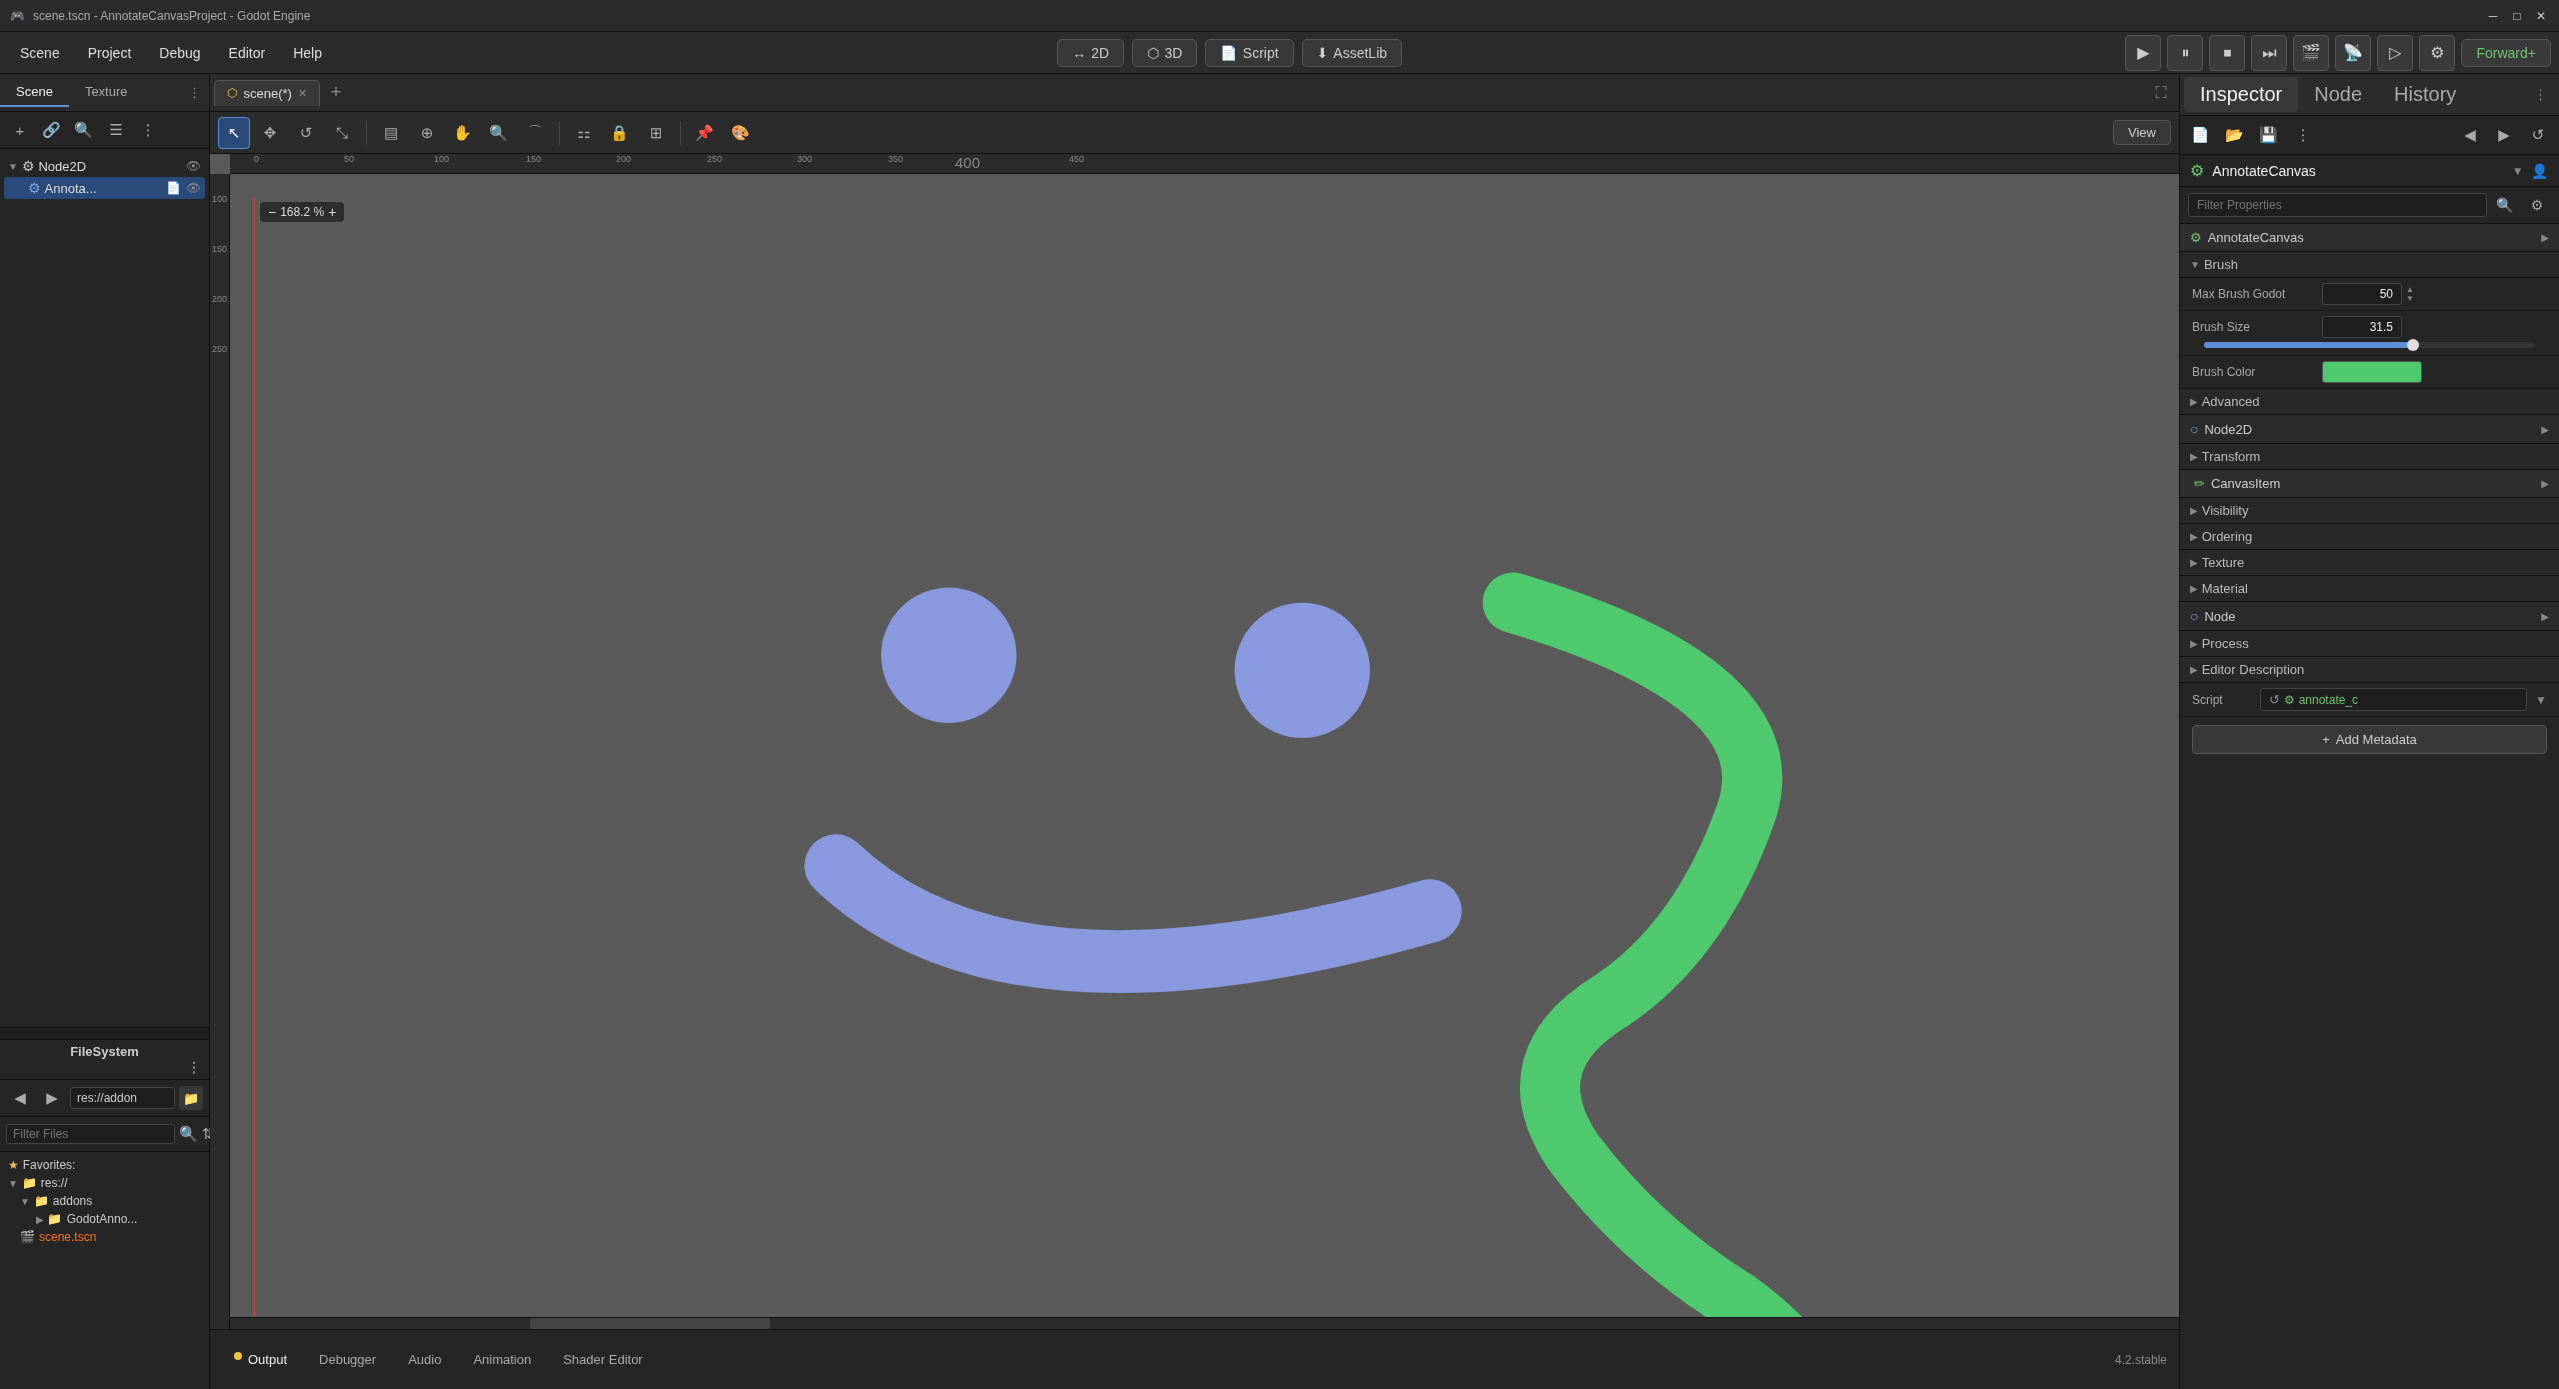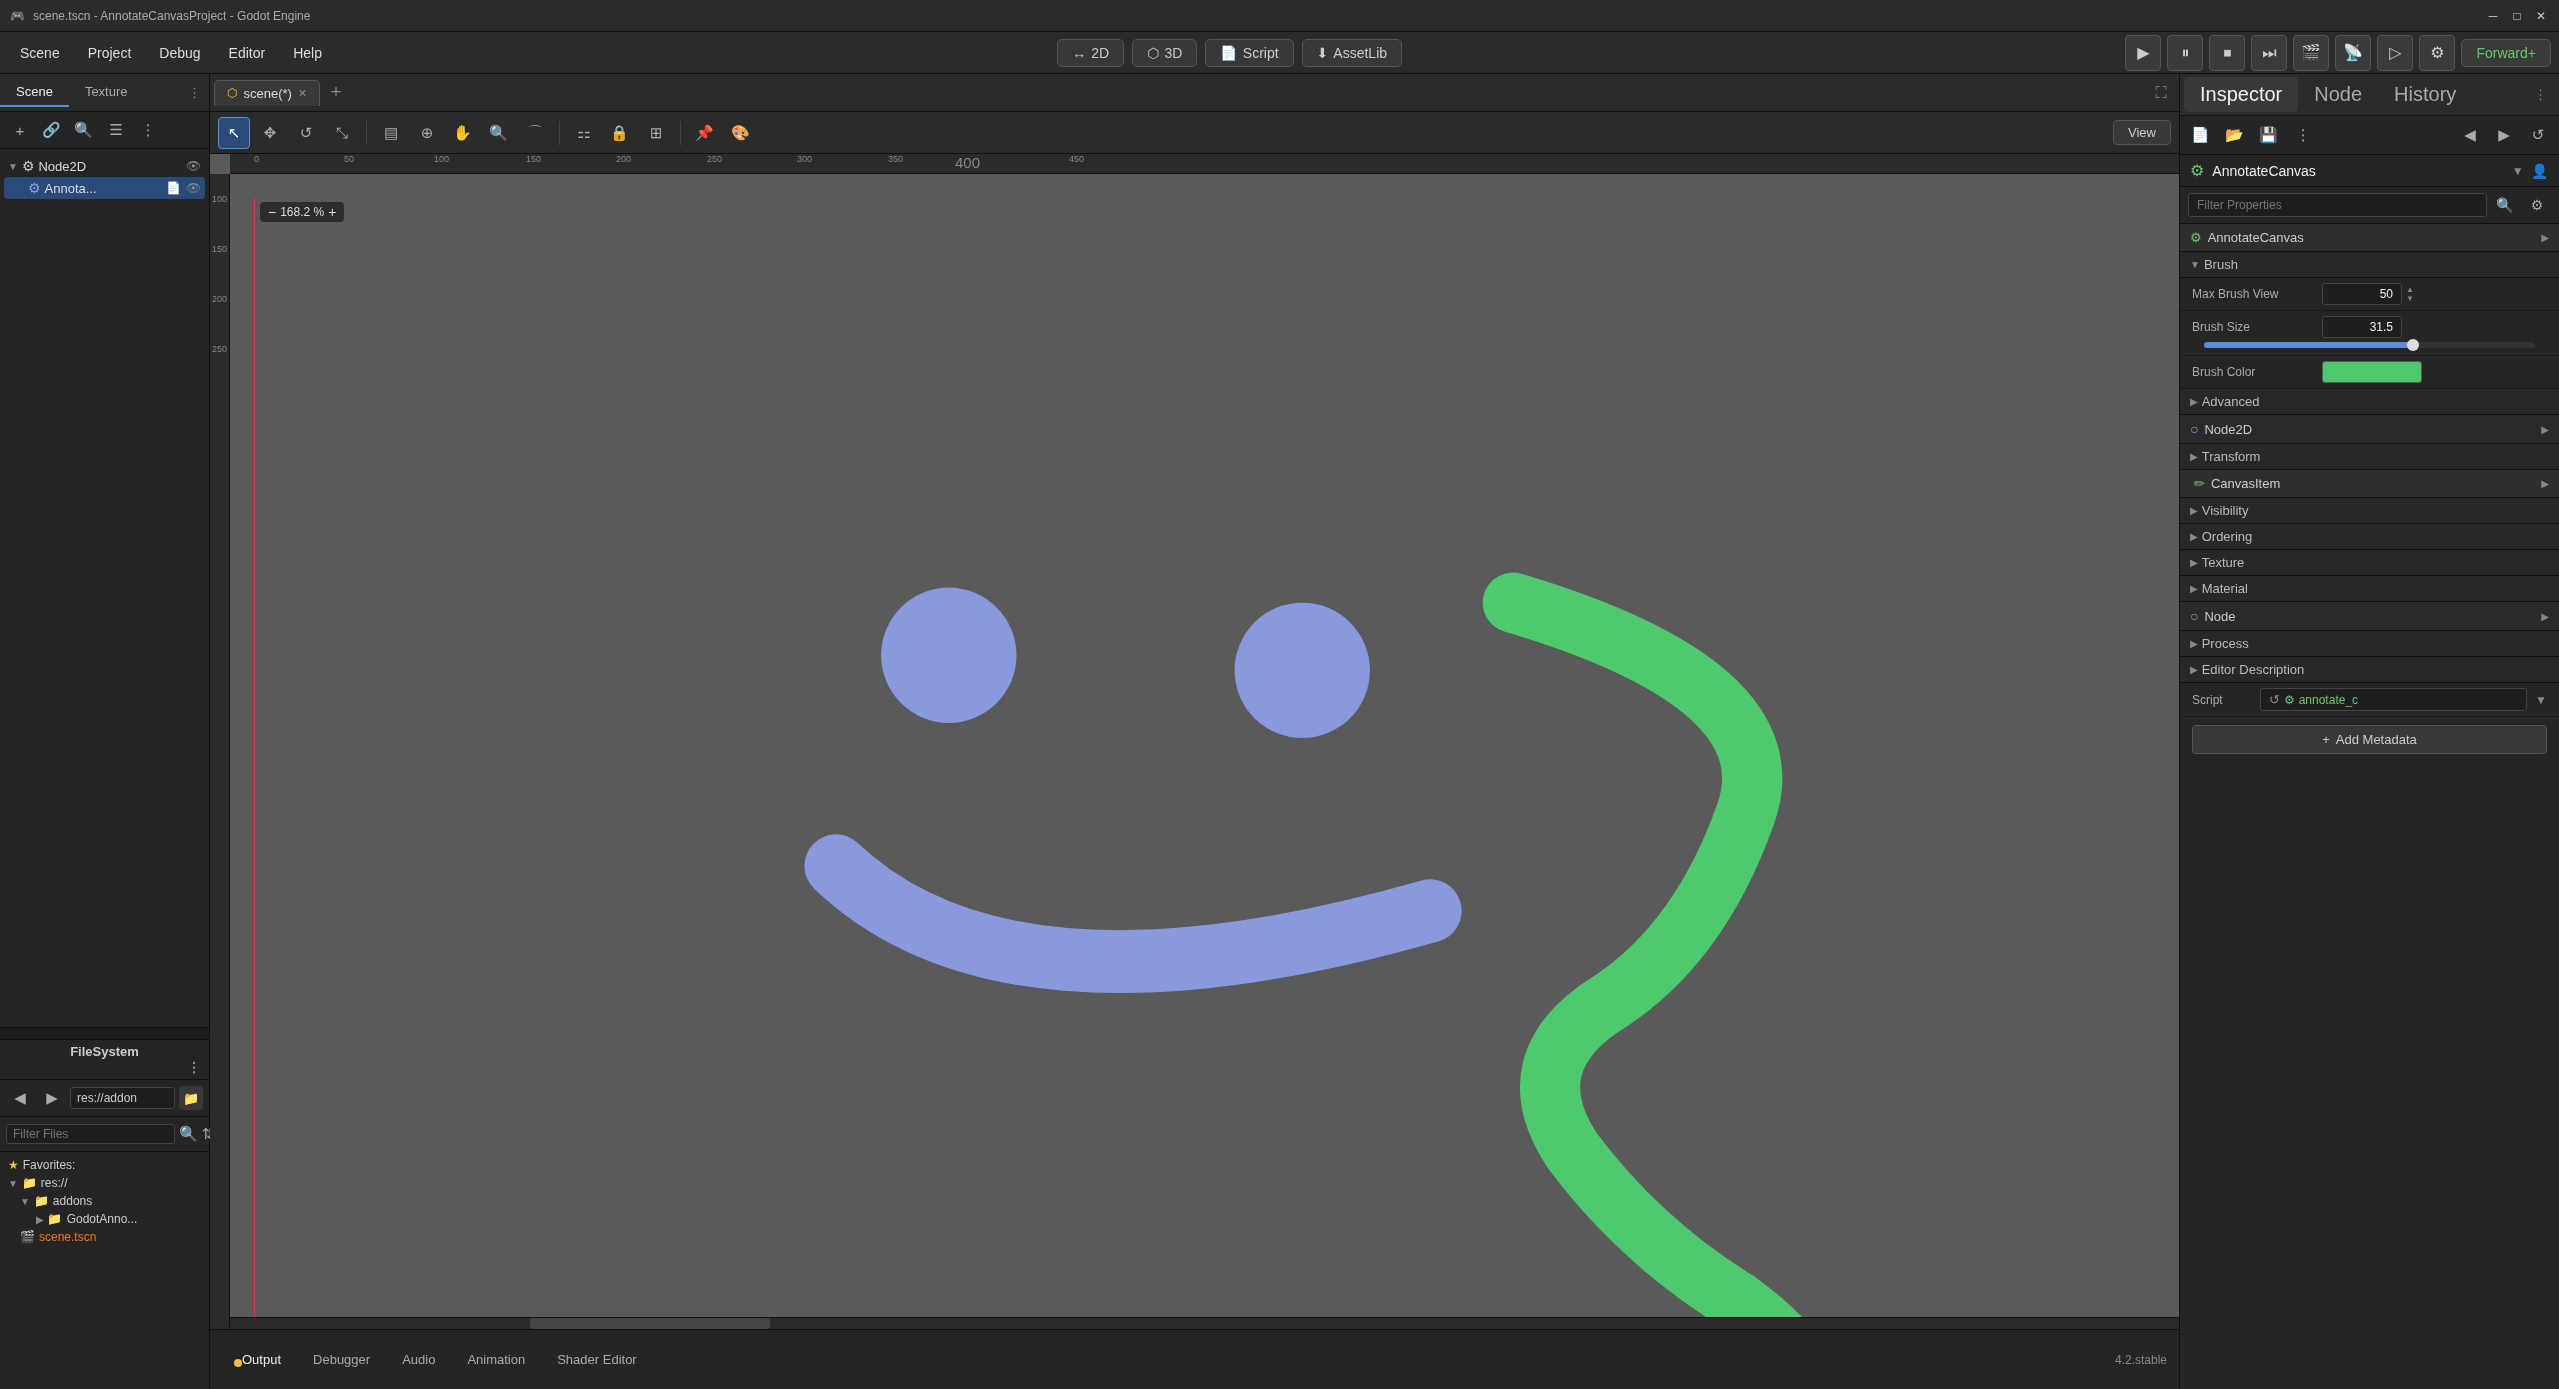--- a/index.html
+++ b/index.html
@@ -422,21 +422,22 @@
       padding: 0 12px;
       gap: 8px;
     }
     .bottom-tab {
       padding: 5px 12px;
       cursor: pointer;
       font-size: 13px;
       color: #aaa;
       border-radius: 4px;
       display: flex;
-      align-items: flex-end;
+      align-items: flex-start;
+      gap: 6px;
     }
     .bottom-tab.active { color: #eee; }
     .output-dot {
       width: 8px; height: 8px;
       border-radius: 50%;
       background: #f0c040;
     }
     .version-badge {
       margin-left: auto;
       font-size: 12px;
@@ -946,21 +947,21 @@
         <span class="section-header-label">AnnotateCanvas</span>
         <span class="section-arrow">▶</span>
       </div>
 
       <div class="subsection-header">
         <span class="subsection-arrow">▼</span>
         <span class="subsection-label">Brush</span>
       </div>
 
       <div class="property-row">
-        <span class="property-label">Max Brush View</span>
+        <span class="property-label">Max Brush Godot</span>
         <div class="property-value">
           <input type="text" class="prop-input" value="50" style="">
           <div class="prop-spinner">
             <span>▲</span>
             <span>▼</span>
           </div>
         </div>
       </div>
 
       <div class="property-row" style="flex-direction:column; align-items:flex-start">

